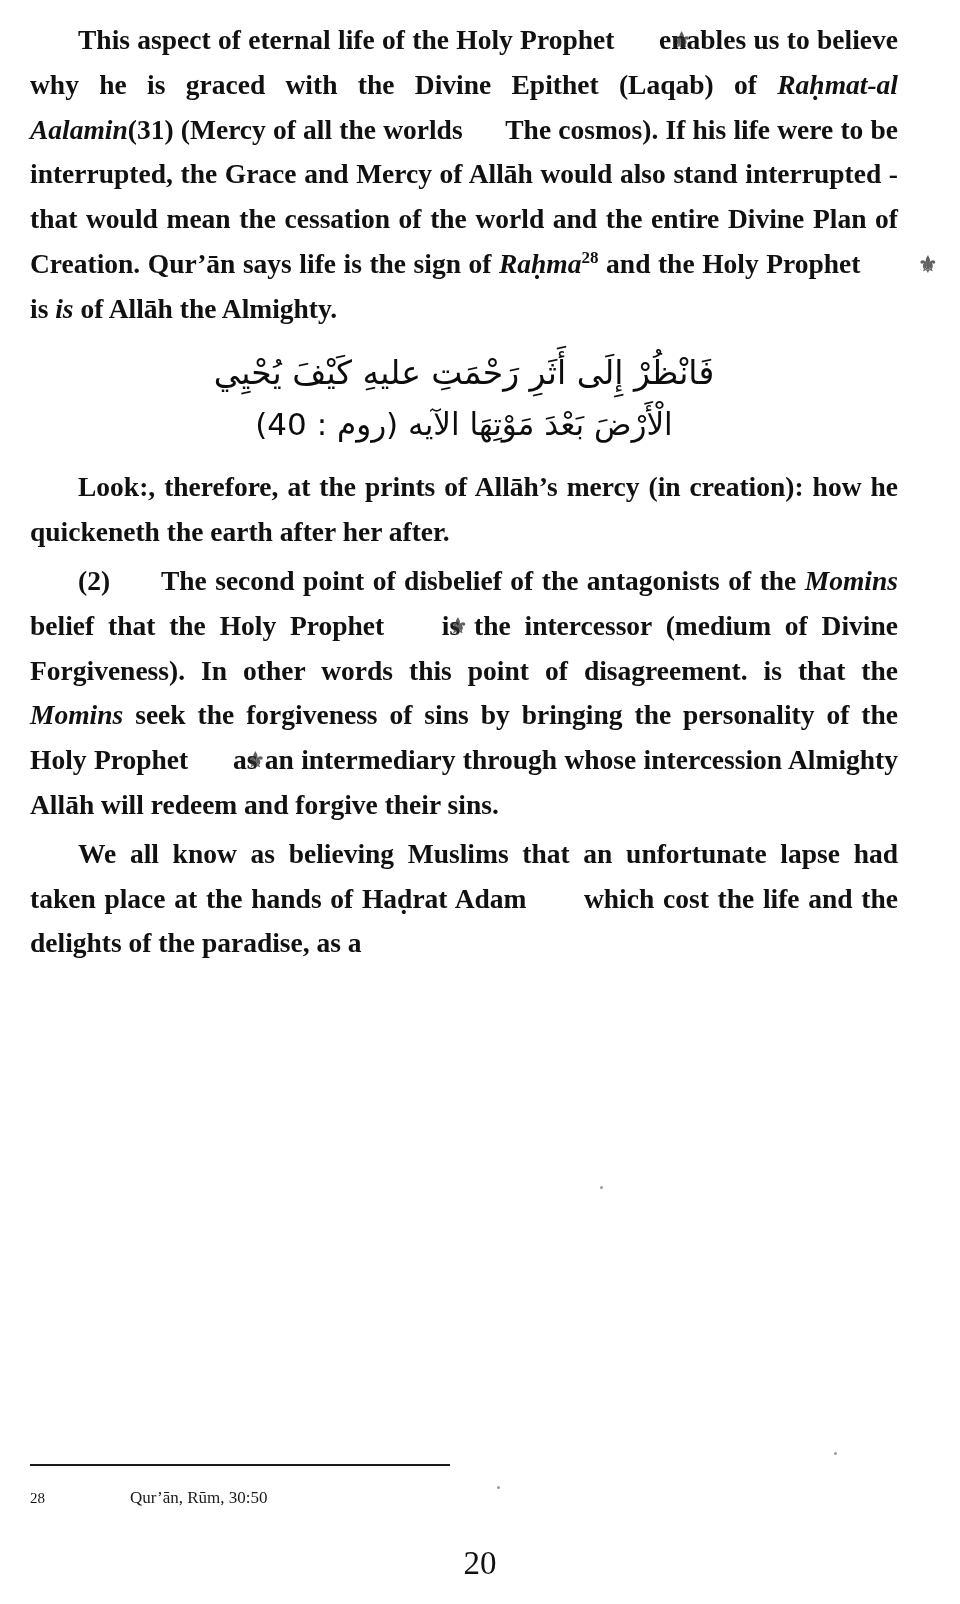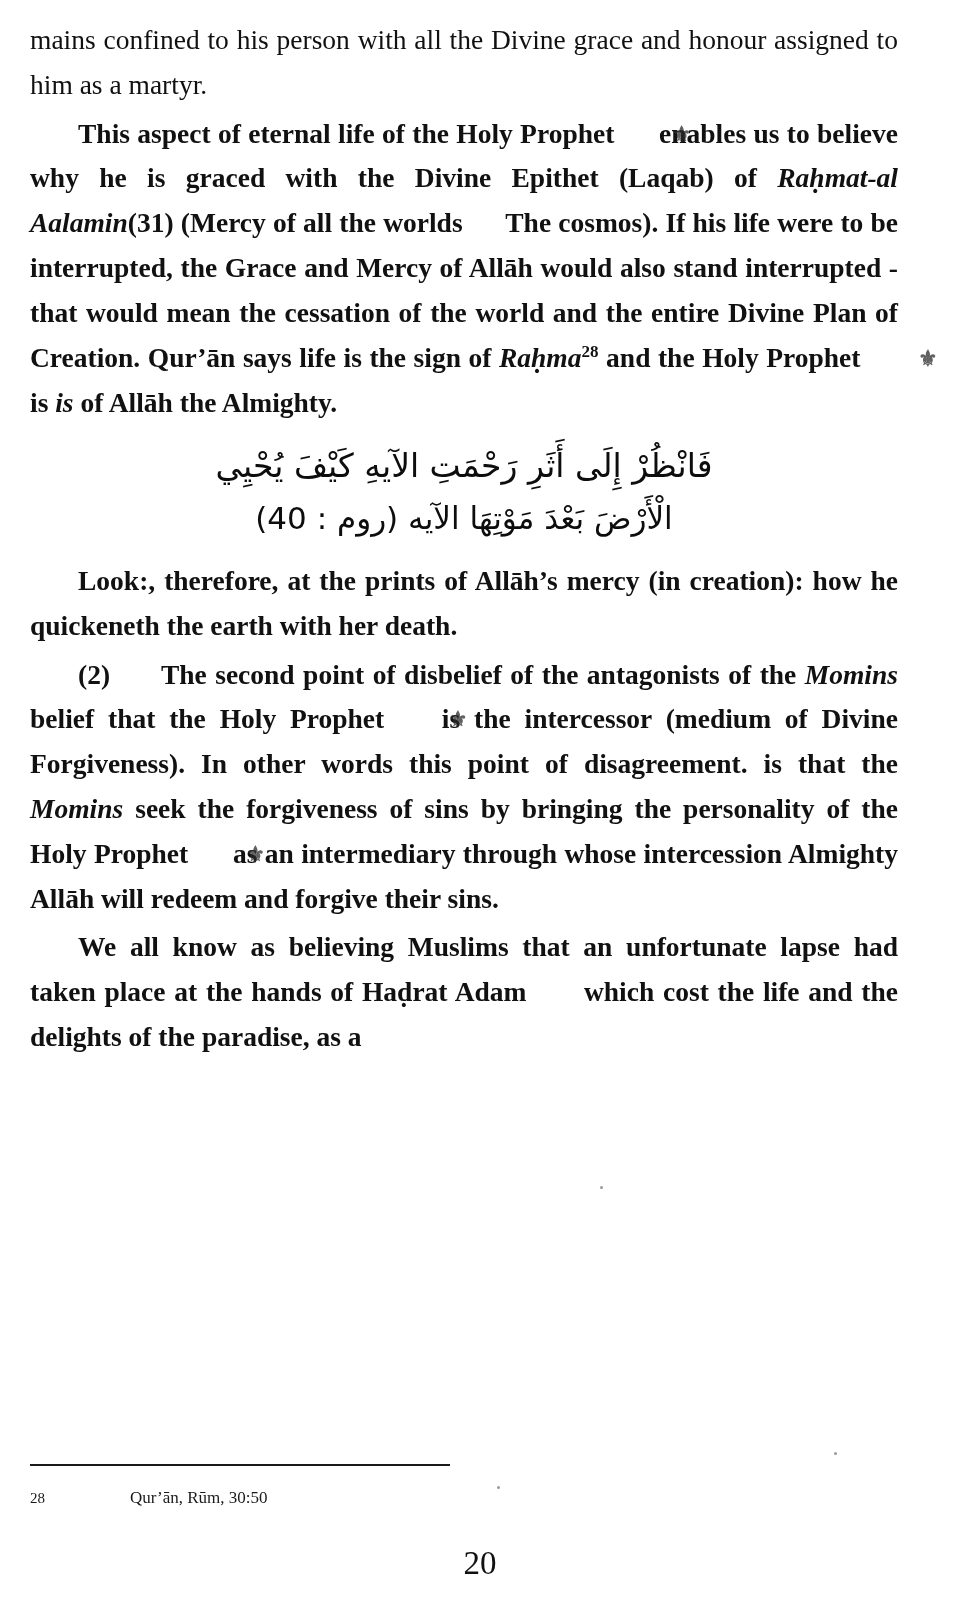--- a/index.html
+++ b/index.html
@@ -134,30 +134,29 @@
     border-radius: 50%;
   }
 </style>
 </head>
 <body>
 
 <div class="page">
 
   <div class="body-text">
 
-    <p class="para"><span>mains confined to his person with all the Divine grace and honour assigned to him as a martyr.</span></p>
 
     <p class="para indent">This aspect of eternal life of the Holy Prophet <span class="pbuh"></span> enables us to believe why he is graced with the Divine Epithet (Laqab) of <em class="ital">Raḥmat-al Aalamin</em>(31) (Mercy of all the worlds&nbsp;&nbsp;&nbsp;&nbsp;&nbsp; The cosmos). If his life were to be interrupted, the Grace and Mercy of Allāh would also stand interrupted - that would mean the cessation of the world and the entire Divine Plan of Creation. Qur’ān says life is the sign of <em class="ital">Raḥma</em><sup class="fn">28</sup> and the Holy Prophet <span class="pbuh"></span> is <em class="ital"> is </em> of Allāh the Almighty.</p>
 
     <div class="arabic-block">
-      <span class="arabic-line">فَانْظُرْ إِلَى أَثَرِ رَحْمَتِ الآيهِ كَيْفَ يُحْيِي</span>
+      <span class="arabic-line">فَانْظُرْ إِلَى أَثَرِ رَحْمَتِ علیهِ كَيْفَ يُحْيِي</span>
       <span class="arabic-line second">الْأَرْضَ بَعْدَ مَوْتِهَا الآيه (روم : 40)</span>
     </div>
 
-    <p class="para indent"><span>Look:, therefore, at the prints of Allāh’s mercy (in creation): how he quickeneth the earth with her death.</span></p>
+    <p class="para indent"><span>Look:, therefore, at the prints of Allāh’s mercy (in creation): how he quickeneth the earth after her after.</span></p>
 
     <p class="para indent"><span>(2)</span>&nbsp;&nbsp;&nbsp;&nbsp;&nbsp;&nbsp;The second point of disbelief of the antagonists of the <em class="ital">Momins</em> belief that the Holy Prophet <span class="pbuh"></span> is the intercessor (medium of Divine Forgiveness). In other words this point of disagreement. is that the <em class="ital">Momins</em> seek the forgiveness of sins by bringing the personality of the Holy Prophet <span class="pbuh"></span> as an intermediary through whose intercession Almighty Allāh will redeem and forgive their sins.</p>
 
     <p class="para indent">We all know as believing Muslims that an unfortunate lapse had taken place at the hands of Haḍrat Adam <span class="alaihis">علیه</span> which cost the life and the delights of the paradise, as a</p>
 
   </div>
 
   <div class="speck" style="left:600px; top:1186px;"></div>
   <div class="speck" style="left:834px; top:1452px;"></div>
   <div class="speck" style="left:497px; top:1486px;"></div>

